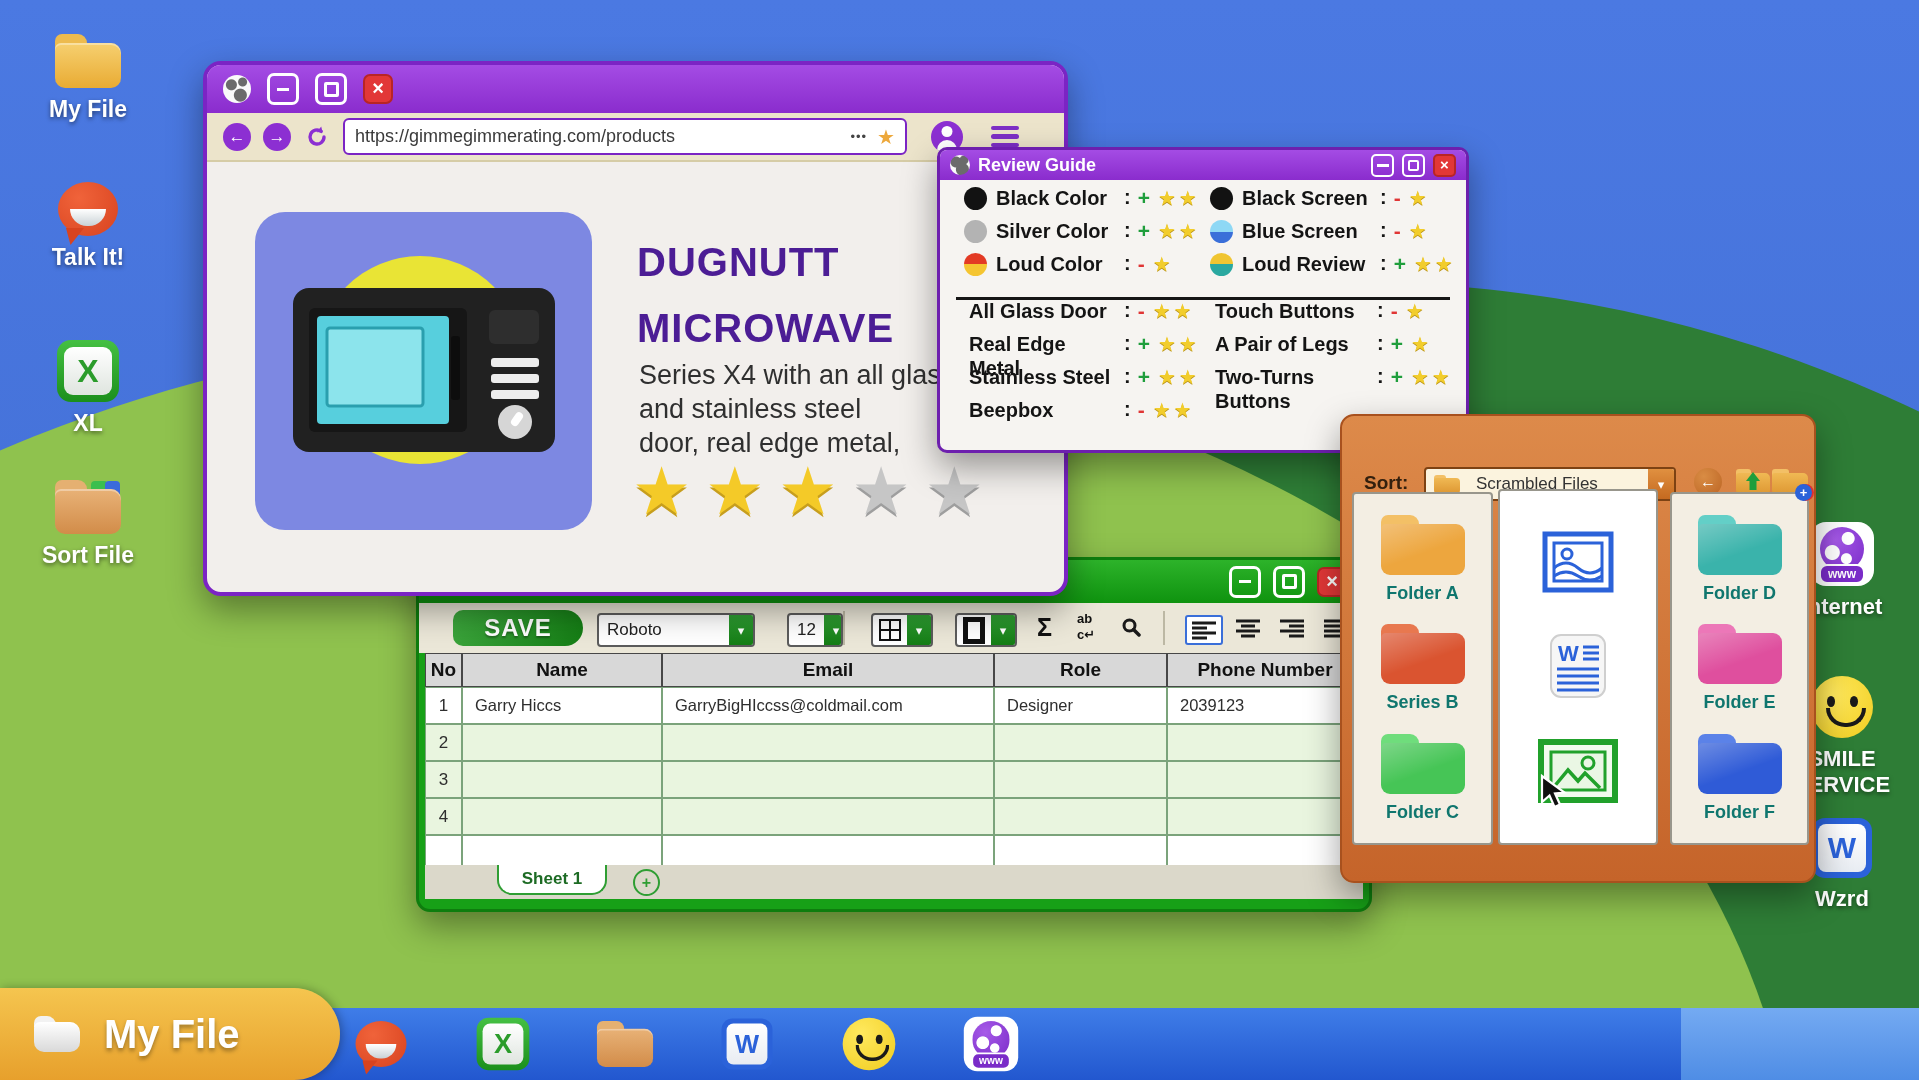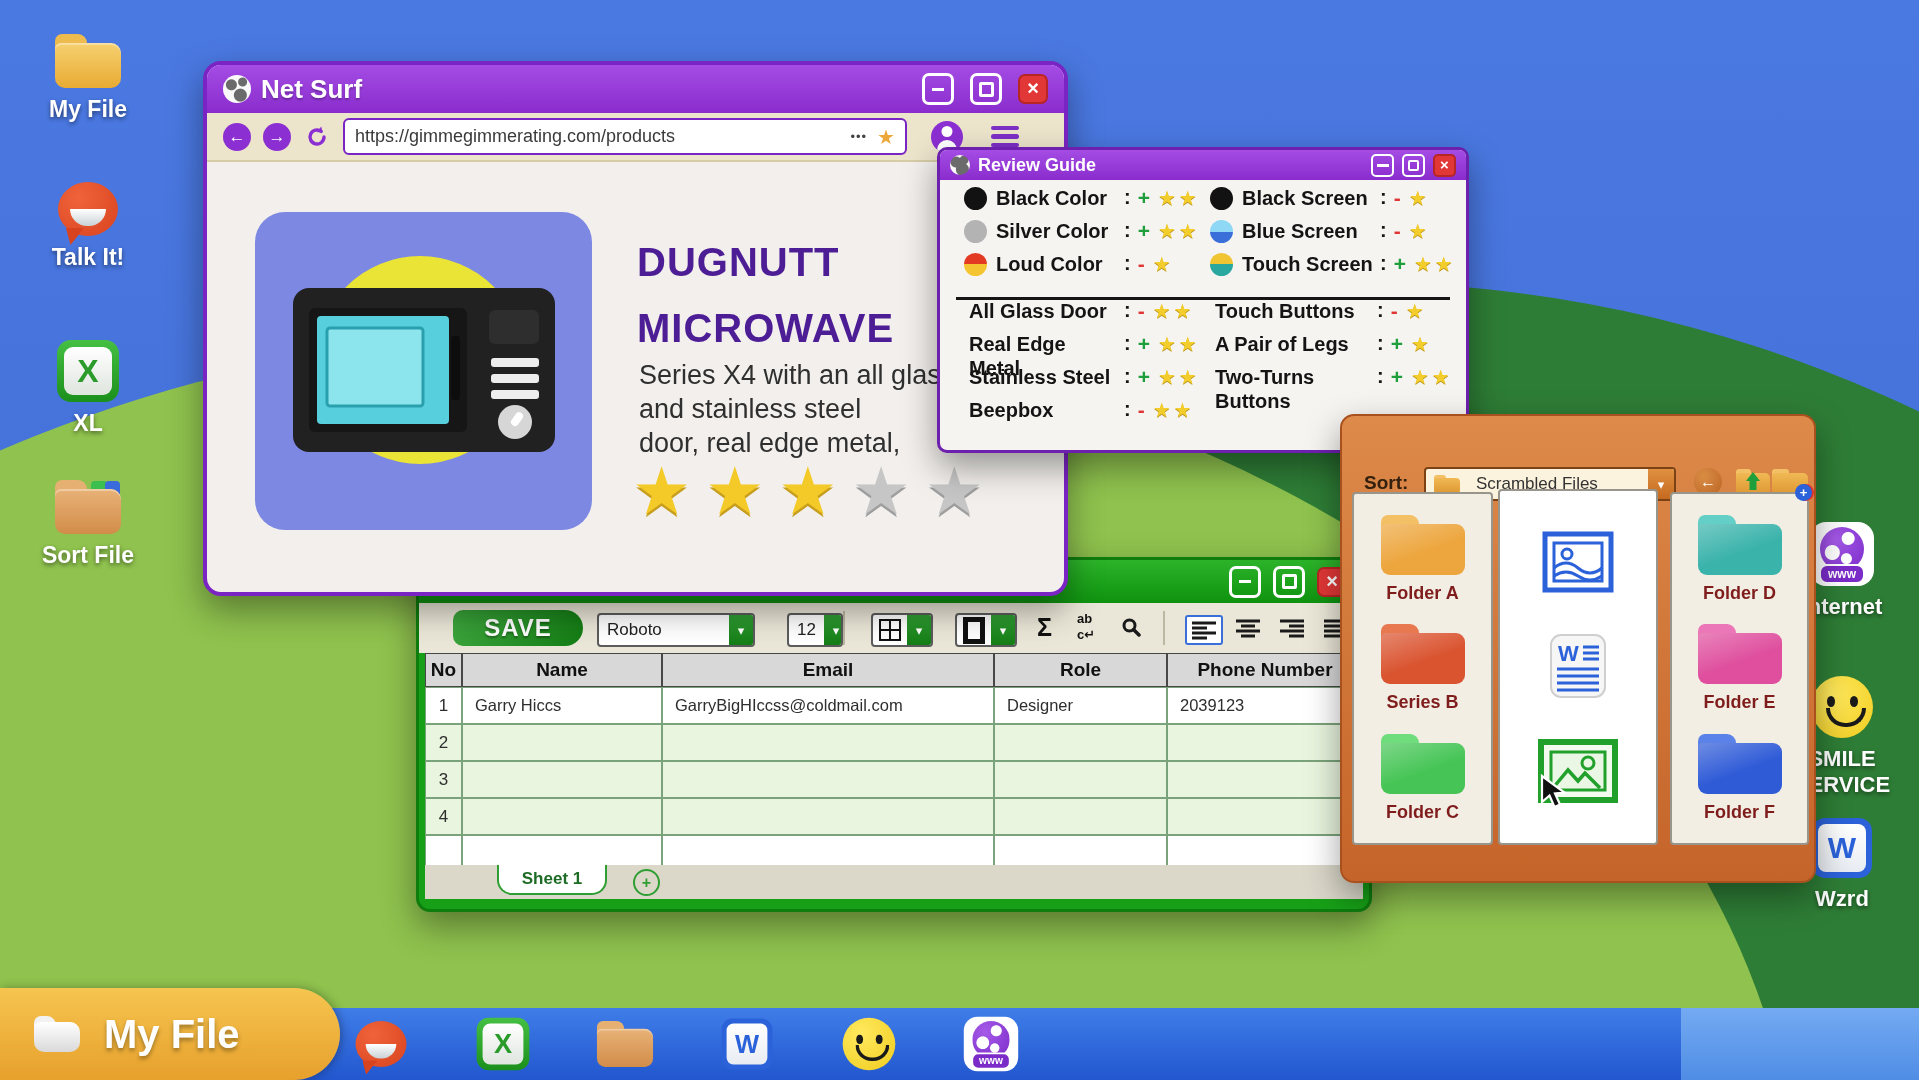--- a/index.html
+++ b/index.html
@@ -218,21 +218,21 @@
   .fs-panel{position:absolute;top:76px;bottom:36px;background:#f3eee3;border:2px solid #98968c;border-radius:4px;
     display:flex;flex-direction:column;align-items:center;justify-content:space-evenly;}
   #fs-left{left:10px;width:137px;}
   #fs-mid{left:156px;width:156px;top:73px;background:#fff;}
   #fs-right{left:328px;width:135px;}
   .fs-item{display:flex;flex-direction:column;align-items:center;cursor:pointer;}
   .fs-folder{width:84px;height:60px;position:relative;}
   .fs-tab{position:absolute;left:0;top:0;width:46%;height:17px;border-radius:7px 9px 0 0;}
   .fs-body{position:absolute;left:0;top:9px;right:0;bottom:0;border-radius:5px 9px 9px 9px;
     background-image:linear-gradient(160deg,rgba(255,255,255,.3),rgba(255,255,255,0) 55%);}
-  .fs-label{margin-top:8px;font-size:18px;font-weight:700;color:#7f1d1d;}
+  .fs-label{margin-top:8px;font-size:18px;font-weight:700;color:#0f766e;}
   .fs-file{display:flex;align-items:center;justify-content:center;cursor:pointer;}
   #fs-cursor{position:absolute;left:197px;top:358px;z-index:5;}
   
   .right-icon{z-index:5;}
 </style>
 </head>
 <body>
 
 <div id="stage">
   <div class="hill" id="hill-dark"></div>
@@ -393,21 +393,20 @@
       </div>
     <div id="sheetbar">
       <div id="sheet-tab">Sheet 1</div>
       <div id="add-sheet">+</div>
     </div>
   </div>
 
   <div class="window" id="net-surf">
     <div id="ns-titlebar">
       <div class="globe-mono"></div>
-      <div id="ns-title">Net Surf</div>
       <div class="wc min"></div>
       <div class="wc max"></div>
       <div class="wc close"></div>
     </div>
     <div id="ns-toolbar">
       <div class="nav-btn">←</div>
       <div class="nav-btn">→</div>
       <div id="refresh-btn">
         <svg width="24" height="24" viewBox="0 0 24 24">
             <path d="M19 12a7 7 0 1 1-2.8-5.6" fill="none" stroke="#8c2fd2" stroke-width="3.4" stroke-linecap="round"></path>
@@ -519,21 +518,21 @@
       </div>
       <div class="rg-row" style="left: 270px; top: 69px;">
         <span class="sw sw-blue-screen"></span>
         <span class="rg-lbl" style="width: 136px;">Blue Screen</span>
         <span class="rg-colon">:</span>
         <span class="rg-sign sgn-m">-</span>
         <span class="rg-stars">★</span>
       </div>
       <div class="rg-row" style="left: 270px; top: 102px;">
         <span class="sw sw-loud-screen"></span>
-        <span class="rg-lbl" style="width: 136px;">Touch Screen</span>
+        <span class="rg-lbl" style="width: 136px;">Loud Review</span>
         <span class="rg-colon">:</span>
         <span class="rg-sign sgn-p">+</span>
         <span class="rg-stars">★★</span>
       </div>
       <div class="rg-row" style="left: 275px; top: 149px;">
         <span class="rg-lbl" style="width: 160px;">Touch Buttons</span>
         <span class="rg-colon">:</span>
         <span class="rg-sign sgn-m">-</span>
         <span class="rg-stars">★</span>
       </div>

